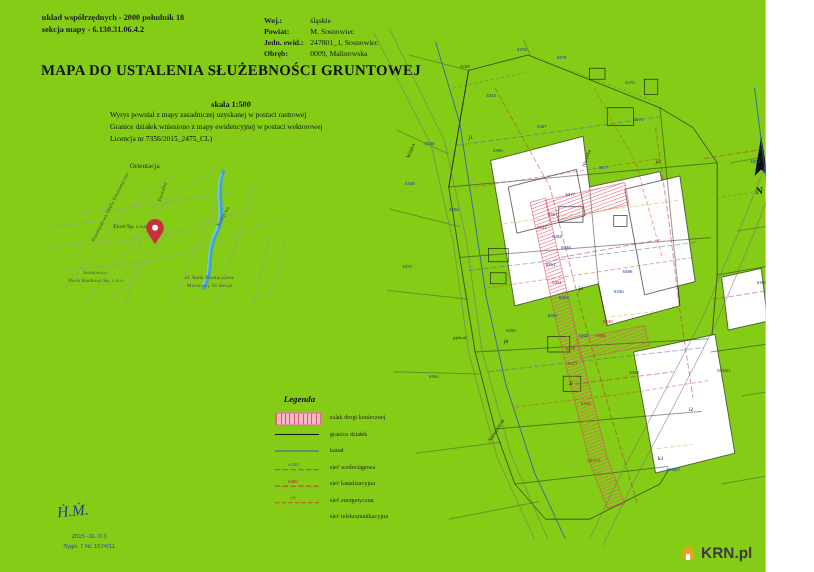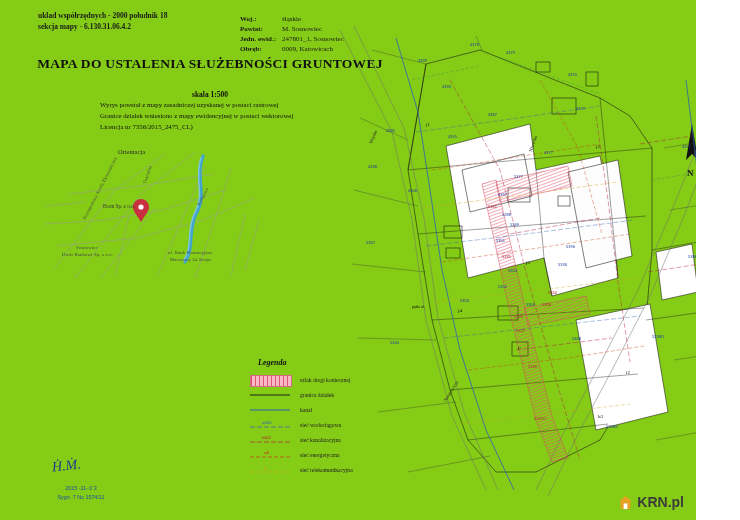--- a/index.html
+++ b/index.html
@@ -182,21 +182,21 @@
       <tr>
         <td class="k">Powiat:</td>
         <td>M. Sosnowiec</td>
       </tr>
       <tr>
         <td class="k">Jedn. ewid.:</td>
         <td>247801_1, Sosnowiec</td>
       </tr>
       <tr>
         <td class="k">Obręb:</td>
-        <td>0009, Katowicach</td>
+        <td>0009, Malinowska</td>
       </tr>
     </tbody>
       </table>
   </div>
 
   <div class="abs title">MAPA DO USTALENIA SŁUŻEBNOŚCI GRUNTOWEJ</div>
   <div class="abs scale">skala 1:500</div>
   <div class="abs note">
     <div>Wyrys powstał z mapy zasadniczej uzyskanej w postaci rastrowej</div>
     <div>Granice działek wniesiono z mapy ewidencyjnej w postaci wektorowej</div>

